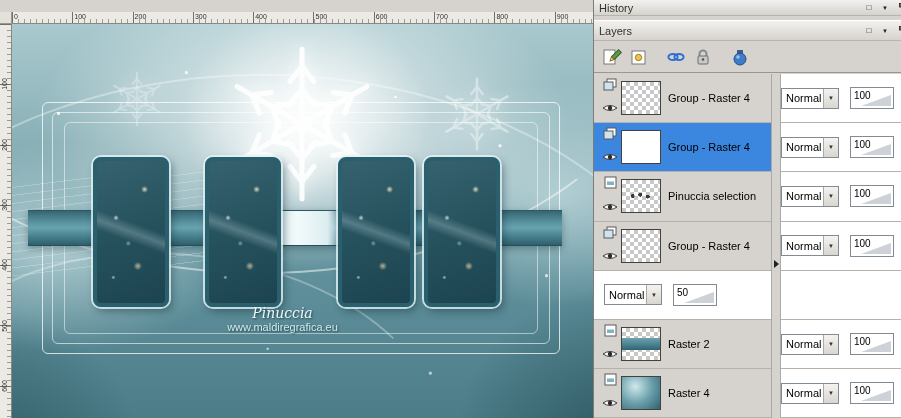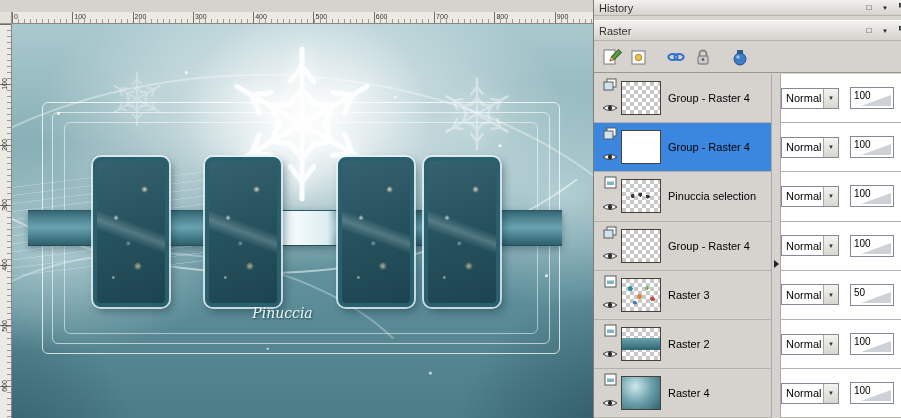--- a/index.html
+++ b/index.html
@@ -232,20 +232,21 @@
         <div class="band-center"></div>
       </div>
 
     <div class="frame f1"></div>
     <div class="frame f2"></div>
     <div class="frame f3"></div>
     <div class="frame f4"></div>
 
     <div class="wm">
       <div class="wm-line1">Pinuccia</div>
+      <div class="wm-line2">www.maldiregrafica.eu</div>
     </div>
   </div>
 </div>
 
 <div id="side-panel">
 
   <div class="panel-bar" id="history-bar">
     <span class="bar-title">History</span>
     <span class="bar-controls">
       <button class="bar-btn">
@@ -260,21 +261,21 @@
             <line x1="4.5" y1="4" x2="4.5" y2="8.5" stroke="#222" stroke-width="1"></line>
           </svg>
       </button>
       <button class="bar-btn">
           <span class="glyph-close">×</span>
         </button>
     </span>
   </div>
 
   <div class="panel-bar" id="layers-bar">
-    <span class="bar-title">Raster</span>
+    <span class="bar-title">Layers</span>
     <span class="bar-controls">
       <button class="bar-btn">
           <span class="glyph-restore">□</span>
         </button>
       <button class="bar-btn">
           <span class="glyph-menu">▼</span>
         </button>
       <button class="bar-btn">
         <svg width="9" height="9" viewBox="0 0 9 9">
             <rect x="2.5" y="0.5" width="4" height="3.5" fill="#666" stroke="#222" stroke-width="0.8"></rect>
@@ -444,98 +445,79 @@
         <span class="blend-text">Normal</span>
         <span class="combo-arrow">▼</span>
       </div>
       <div class="opacity-box">
         <span class="opacity-ramp"></span>
         <span class="opacity-val">100</span>
       </div>
     </div>
   </div>
       <div class="layer-row">
+    <div class="row-right">
+      <div class="blend-combo">
+        <span class="blend-text">Normal</span>
+        <span class="combo-arrow">▼</span>
+      </div>
+      <div class="opacity-box">
+        <span class="opacity-ramp"></span>
+        <span class="opacity-val">50</span>
+      </div>
+    </div>
+  </div>
+      <div class="layer-row">
     <div class="row-left">
       <div class="icon-col">
         <span class="ltype icon-layer">
 
           <svg class="svg-layer" width="15" height="13">
             <rect x="2" y="1" width="11" height="11" fill="#ffffff" stroke="#5a5a5a"></rect>
             <rect x="4" y="5.5" width="7" height="3.5" fill="#7fb2c2"></rect>
           </svg>
         </span>
         <span class="eye">
           <svg width="16" height="10">
             <path d="M1 5 Q8 0 15 5 Q8 10 1 5 Z" fill="#ffffff" stroke="#3c3c3c"></path>
             <circle cx="8" cy="5" r="2.2" fill="#2c2c2c"></circle>
           </svg>
         </span>
       </div>
-      <div class="thumb thumb-confetti"></div>
-      <div class="lname">Raster 3</div>
-    </div>
-    <div class="row-right">
-      <div class="blend-combo">
-        <span class="blend-text">Normal</span>
-        <span class="combo-arrow">▼</span>
-      </div>
-      <div class="opacity-box">
-        <span class="opacity-ramp"></span>
-        <span class="opacity-val">50</span>
+      <div class="thumb thumb-band"></div>
+      <div class="lname">Raster 2</div>
+    </div>
+    <div class="row-right">
+      <div class="blend-combo">
+        <span class="blend-text">Normal</span>
+        <span class="combo-arrow">▼</span>
+      </div>
+      <div class="opacity-box">
+        <span class="opacity-ramp"></span>
+        <span class="opacity-val">100</span>
       </div>
     </div>
   </div>
       <div class="layer-row">
     <div class="row-left">
       <div class="icon-col">
         <span class="ltype icon-layer">
 
           <svg class="svg-layer" width="15" height="13">
             <rect x="2" y="1" width="11" height="11" fill="#ffffff" stroke="#5a5a5a"></rect>
             <rect x="4" y="5.5" width="7" height="3.5" fill="#7fb2c2"></rect>
           </svg>
         </span>
         <span class="eye">
           <svg width="16" height="10">
             <path d="M1 5 Q8 0 15 5 Q8 10 1 5 Z" fill="#ffffff" stroke="#3c3c3c"></path>
             <circle cx="8" cy="5" r="2.2" fill="#2c2c2c"></circle>
           </svg>
         </span>
       </div>
-      <div class="thumb thumb-band"></div>
-      <div class="lname">Raster 2</div>
-    </div>
-    <div class="row-right">
-      <div class="blend-combo">
-        <span class="blend-text">Normal</span>
-        <span class="combo-arrow">▼</span>
-      </div>
-      <div class="opacity-box">
-        <span class="opacity-ramp"></span>
-        <span class="opacity-val">100</span>
-      </div>
-    </div>
-  </div>
-      <div class="layer-row">
-    <div class="row-left">
-      <div class="icon-col">
-        <span class="ltype icon-layer">
-
-          <svg class="svg-layer" width="15" height="13">
-            <rect x="2" y="1" width="11" height="11" fill="#ffffff" stroke="#5a5a5a"></rect>
-            <rect x="4" y="5.5" width="7" height="3.5" fill="#7fb2c2"></rect>
-          </svg>
-        </span>
-        <span class="eye">
-          <svg width="16" height="10">
-            <path d="M1 5 Q8 0 15 5 Q8 10 1 5 Z" fill="#ffffff" stroke="#3c3c3c"></path>
-            <circle cx="8" cy="5" r="2.2" fill="#2c2c2c"></circle>
-          </svg>
-        </span>
-      </div>
       <div class="thumb thumb-sphere"></div>
       <div class="lname">Raster 4</div>
     </div>
     <div class="row-right">
       <div class="blend-combo">
         <span class="blend-text">Normal</span>
         <span class="combo-arrow">▼</span>
       </div>
       <div class="opacity-box">
         <span class="opacity-ramp"></span>

